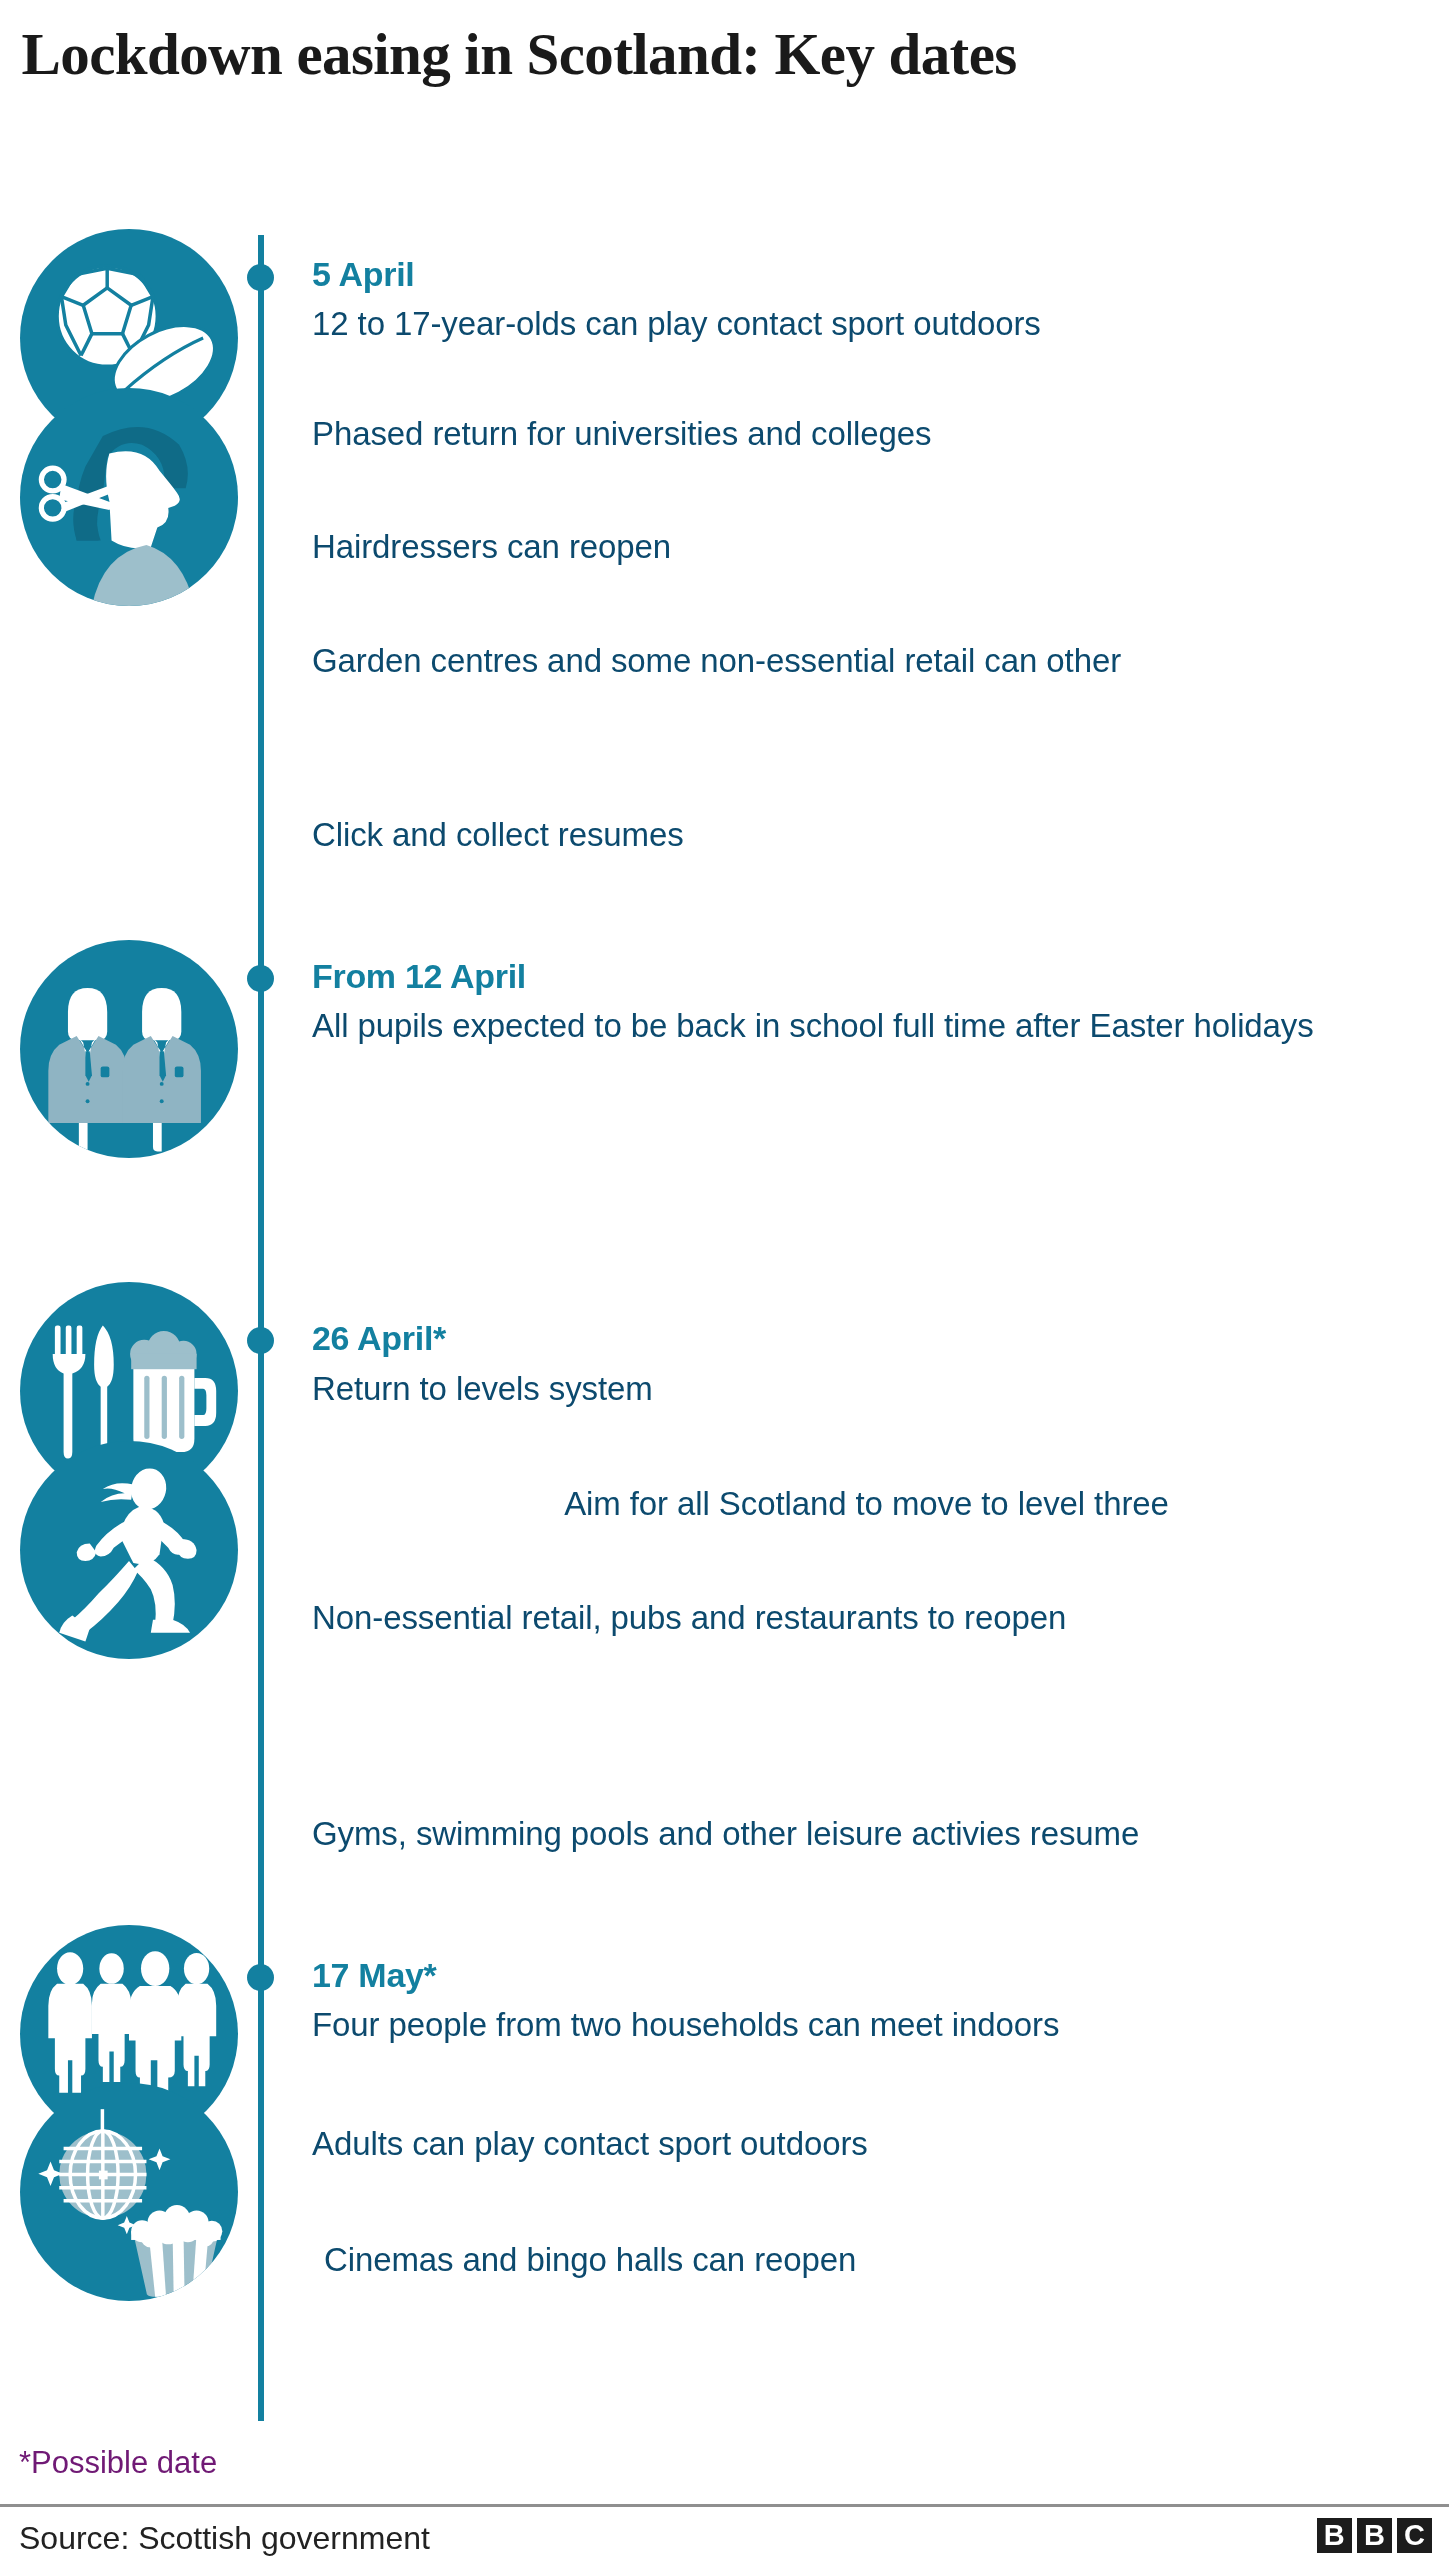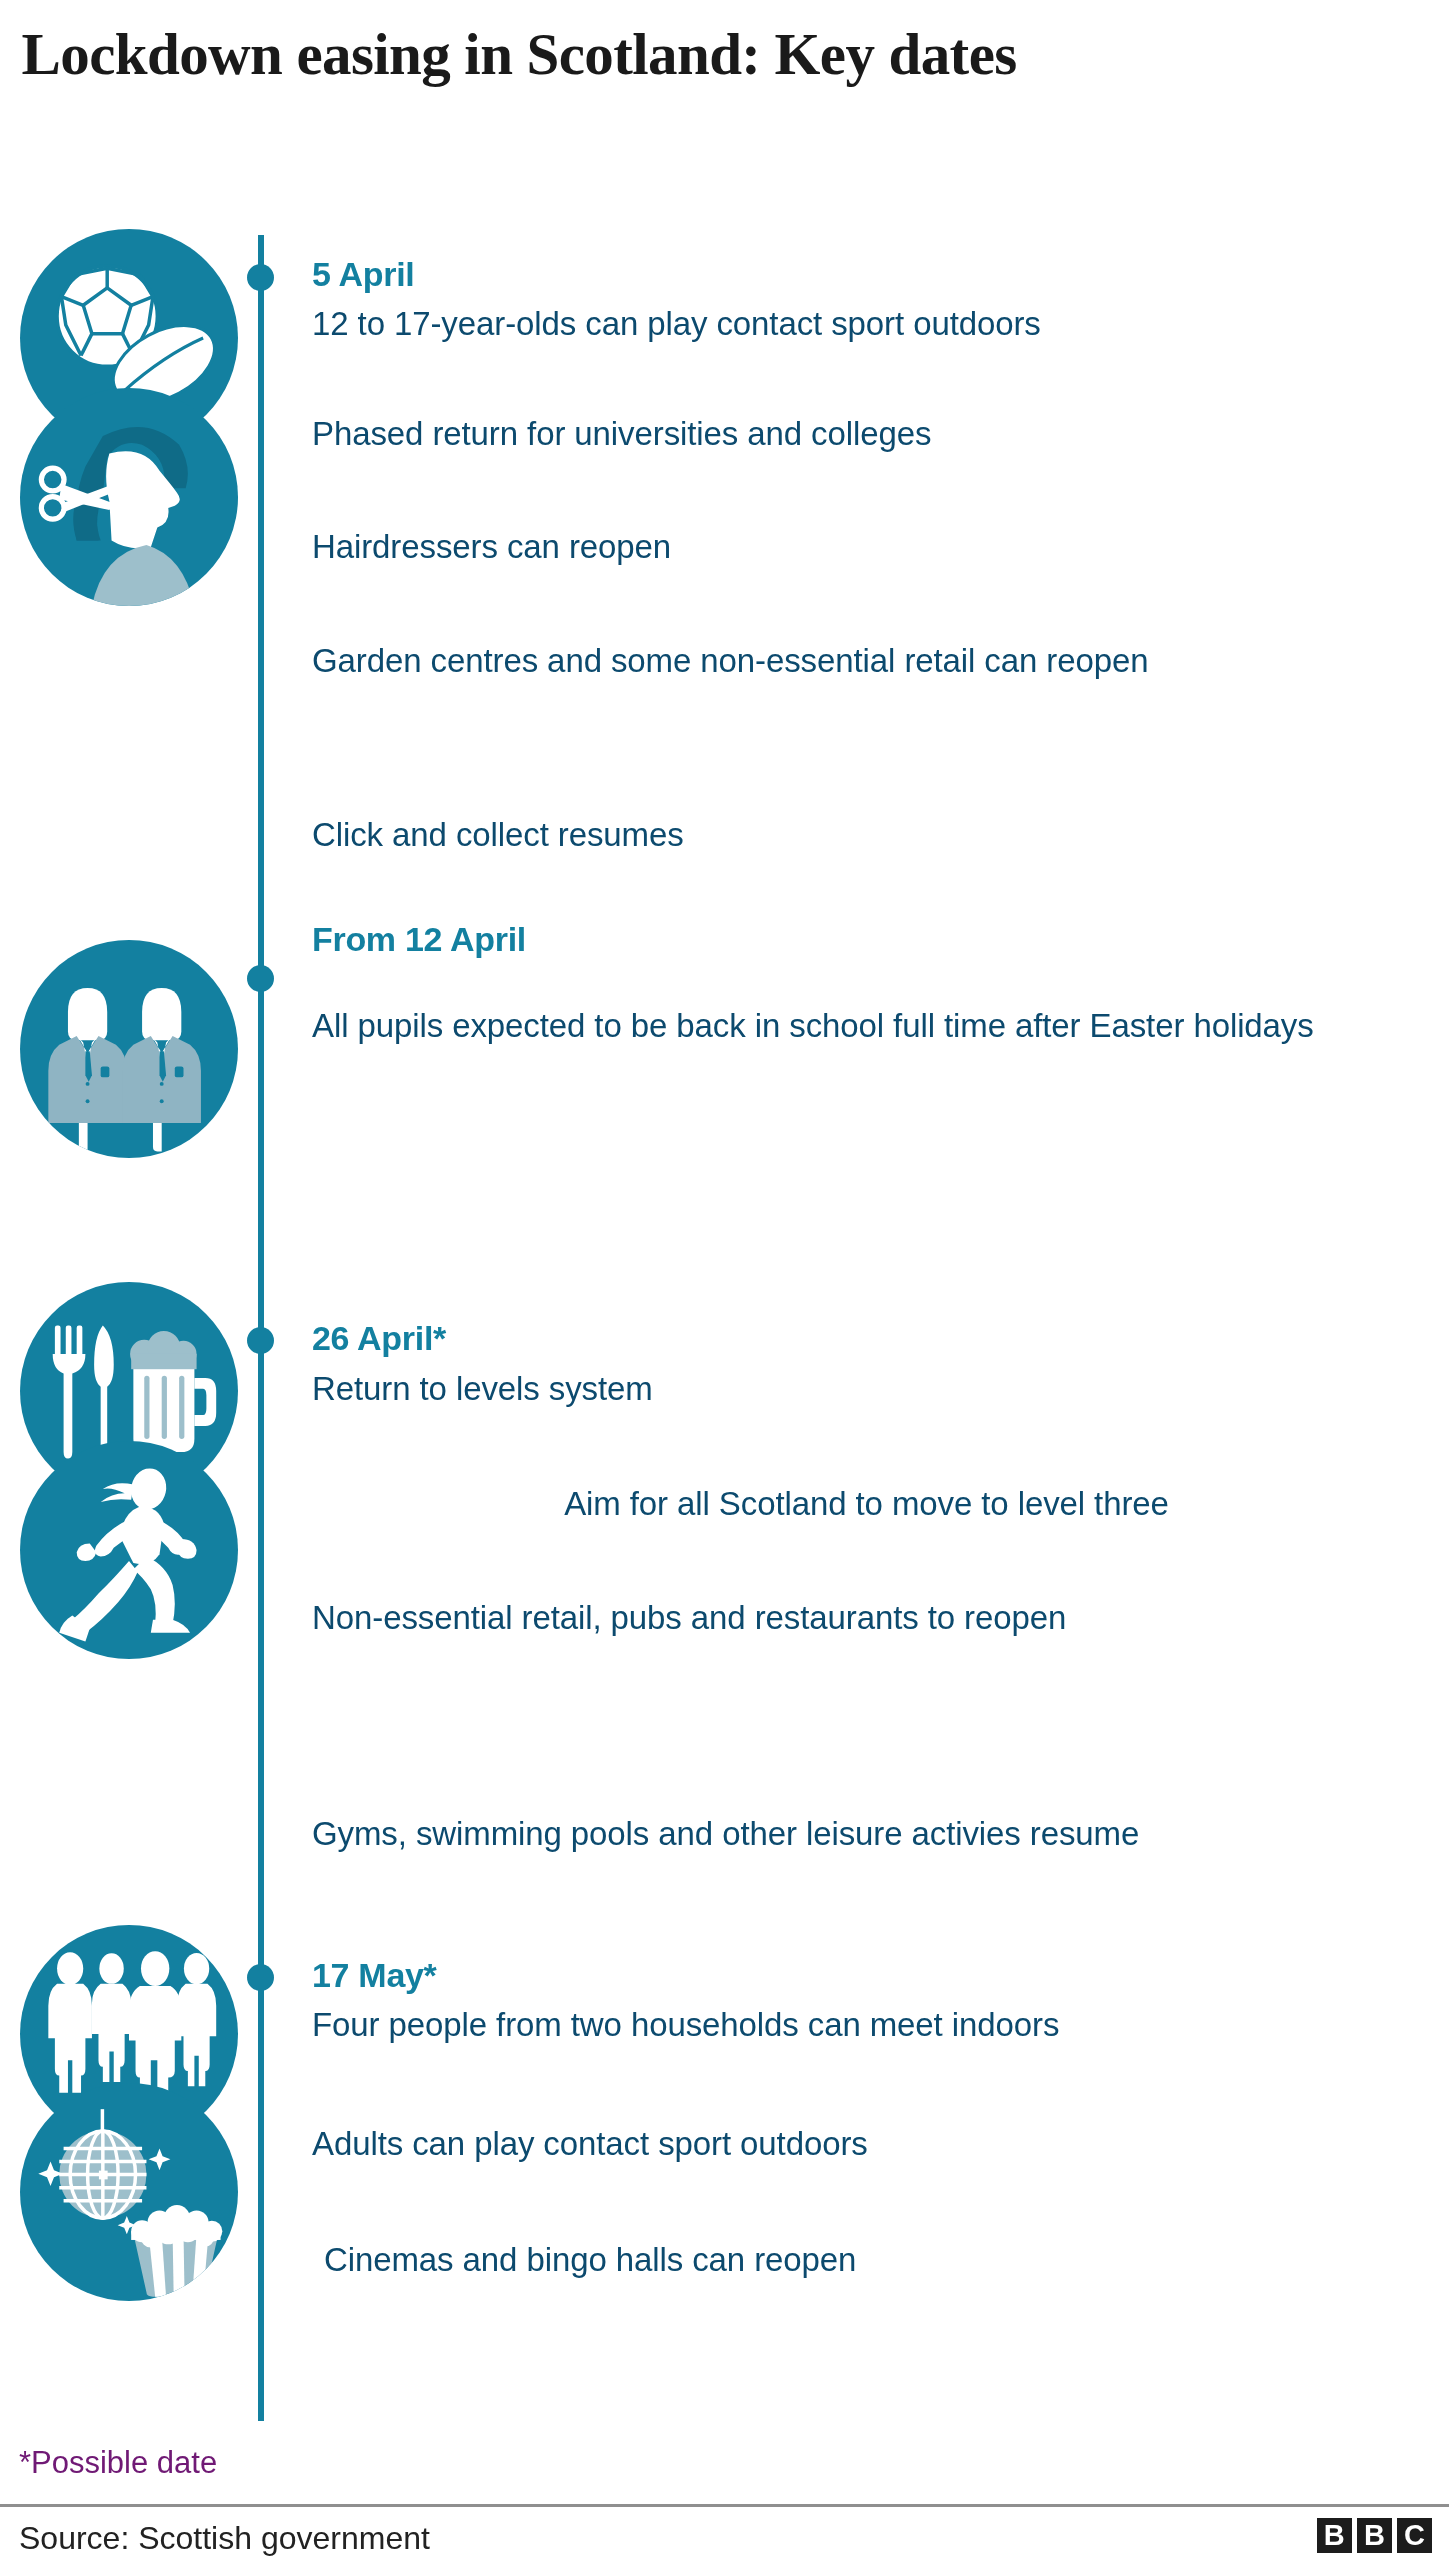--- a/index.html
+++ b/index.html
@@ -323,24 +323,24 @@
 
 <div class="dot" style="top:264px;"></div>
 <div class="dot" style="top:965px;"></div>
 <div class="dot" style="top:1327px;"></div>
 <div class="dot" style="top:1964px;"></div>
 
 <div class="entry-date" style="top:255px;">5 April</div>
 <div class="entry-line" style="top:303px;">12 to 17-year-olds can play contact sport outdoors</div>
 <div class="entry-line" style="top:413px;">Phased return for universities and colleges</div>
 <div class="entry-line" style="top:526px;">Hairdressers can reopen</div>
-<div class="entry-line" style="top:640px; width:1030px;">Garden centres and some non-essential retail can reopen</div>
+<div class="entry-line" style="top:640px; width:1030px;">Garden centres and some non-essential retail can other</div>
 <div class="entry-line" style="top:814px;">Click and collect resumes</div>
 
-<div class="entry-date" style="top:920px;text-align:right;">From 12 April</div>
+<div class="entry-date" style="top:957px;text-align:right;">From 12 April</div>
 <div class="entry-line" style="top:1005px; width:1019px;">All pupils expected to be back in school full time after Easter holidays</div>
 
 <div class="entry-date" style="top:1319px;text-align:right;">26 April*</div>
 <div class="entry-line" style="top:1368px;">Return to levels system</div>
 <div class="entry-line" style="top:1483px;text-align:center;">Aim for all Scotland to move to level three</div>
 <div class="entry-line" style="top:1597px;">Non-essential retail, pubs and restaurants to reopen</div>
 <div class="entry-line" style="top:1813px; width:1013px;">Gyms, swimming pools and other leisure activies resume</div>
 
 <div class="entry-date" style="top:1956px;text-align:right;">17 May*</div>
 <div class="entry-line" style="top:2004px;">Four people from two households can meet indoors</div>

